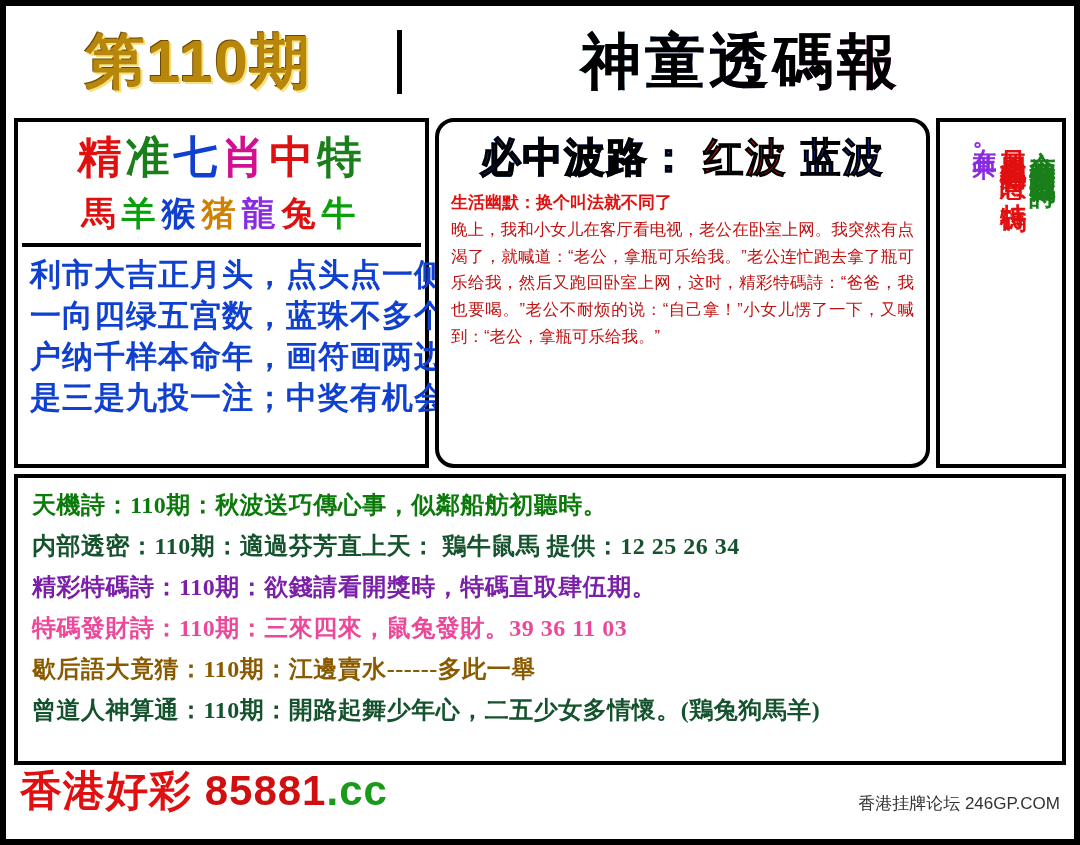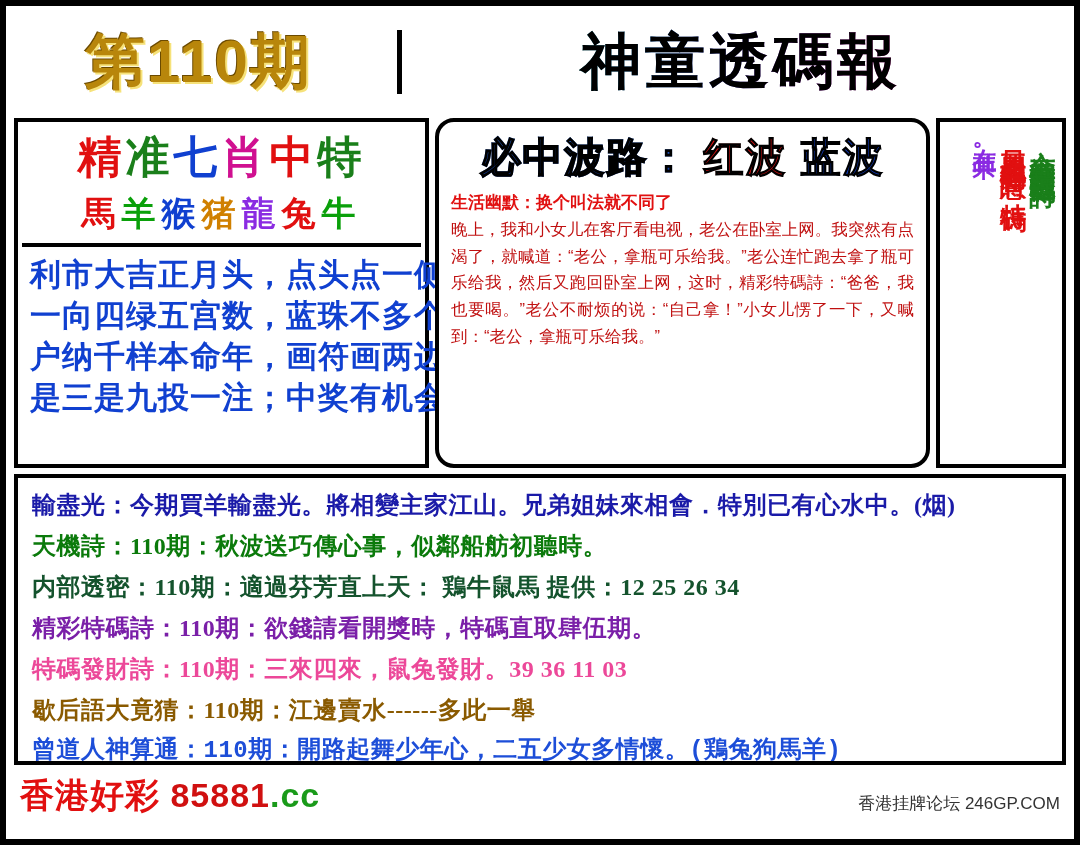--- a/index.html
+++ b/index.html
@@ -155,29 +155,29 @@
   .brow {
     font-size:24px; font-weight:bold;
     font-family:"Liberation Serif", serif;
     line-height:1.0;
     padding:9px 0 8px 0;
     white-space:nowrap;
     letter-spacing:0.5px;
   }
   .r0{color:#1a1aa8;} .r1{color:#0b7a0b;} .r2{color:#14532d;}
   .r3{color:#7a1fa8;} .r4{color:#ec4899;} .r5{color:#8a5a00;}
-  .r6{color:#1d4ed8;font-family:Liberation Mono, monospace;}
+  .r6{color:#14532d;}
 
   
   .footer {
     position:absolute; left:0; right:0; bottom:0; height:74px;
   }
   .wm-left {
     position:absolute; left:14px; bottom:20px;
-    font-size:34px; font-weight:bold;
+    font-size:42px; font-weight:bold;
     font-family:"Liberation Sans", sans-serif;
     color:#e11010;
     letter-spacing:1px;
     text-shadow:1px 1px 0 #fff;
   }
   .wm-left .num { color:#d01010; }
   .wm-left .cc { color:#1a9a1a; }
   .wm-right {
     position:absolute; right:14px; bottom:24px;
     font-size:17px; color:#333;
@@ -226,21 +226,20 @@
     <div class="col col-right">
       <div class="vert-wrap">
         <div class="vcol vcol-1">六合神童特别奉献透碼詩</div>
         <div class="vcol vcol-2">只要用心解開詩意，特碼</div>
         <div class="vcol vcol-4">在其中。</div>
       </div>
     </div>
   </div>
 
   <div class="bottom">
-    <div class="brow r0">輸盡光：今期買羊輸盡光。將相變主家江山。兄弟姐妹來相會．特別已有心水中。(烟)</div>
     <div class="brow r1">天機詩：110期：秋波送巧傳心事，似鄰船舫初聽時。</div>
     <div class="brow r2">内部透密：110期：適過芬芳直上天： 鶏牛鼠馬 提供：12 25 26 34</div>
     <div class="brow r3">精彩特碼詩：110期：欲錢請看開獎時，特碼直取肆伍期。</div>
     <div class="brow r4">特碼發財詩：110期：三來四來，鼠兔發財。39 36 11 03</div>
     <div class="brow r5">歇后語大竟猜：110期：江邊賣水------多此一舉</div>
     <div class="brow r6">曾道人神算通：110期：開路起舞少年心，二五少女多情懷。(鶏兔狗馬羊)</div>
 
   </div>
 
   <div class="footer">

